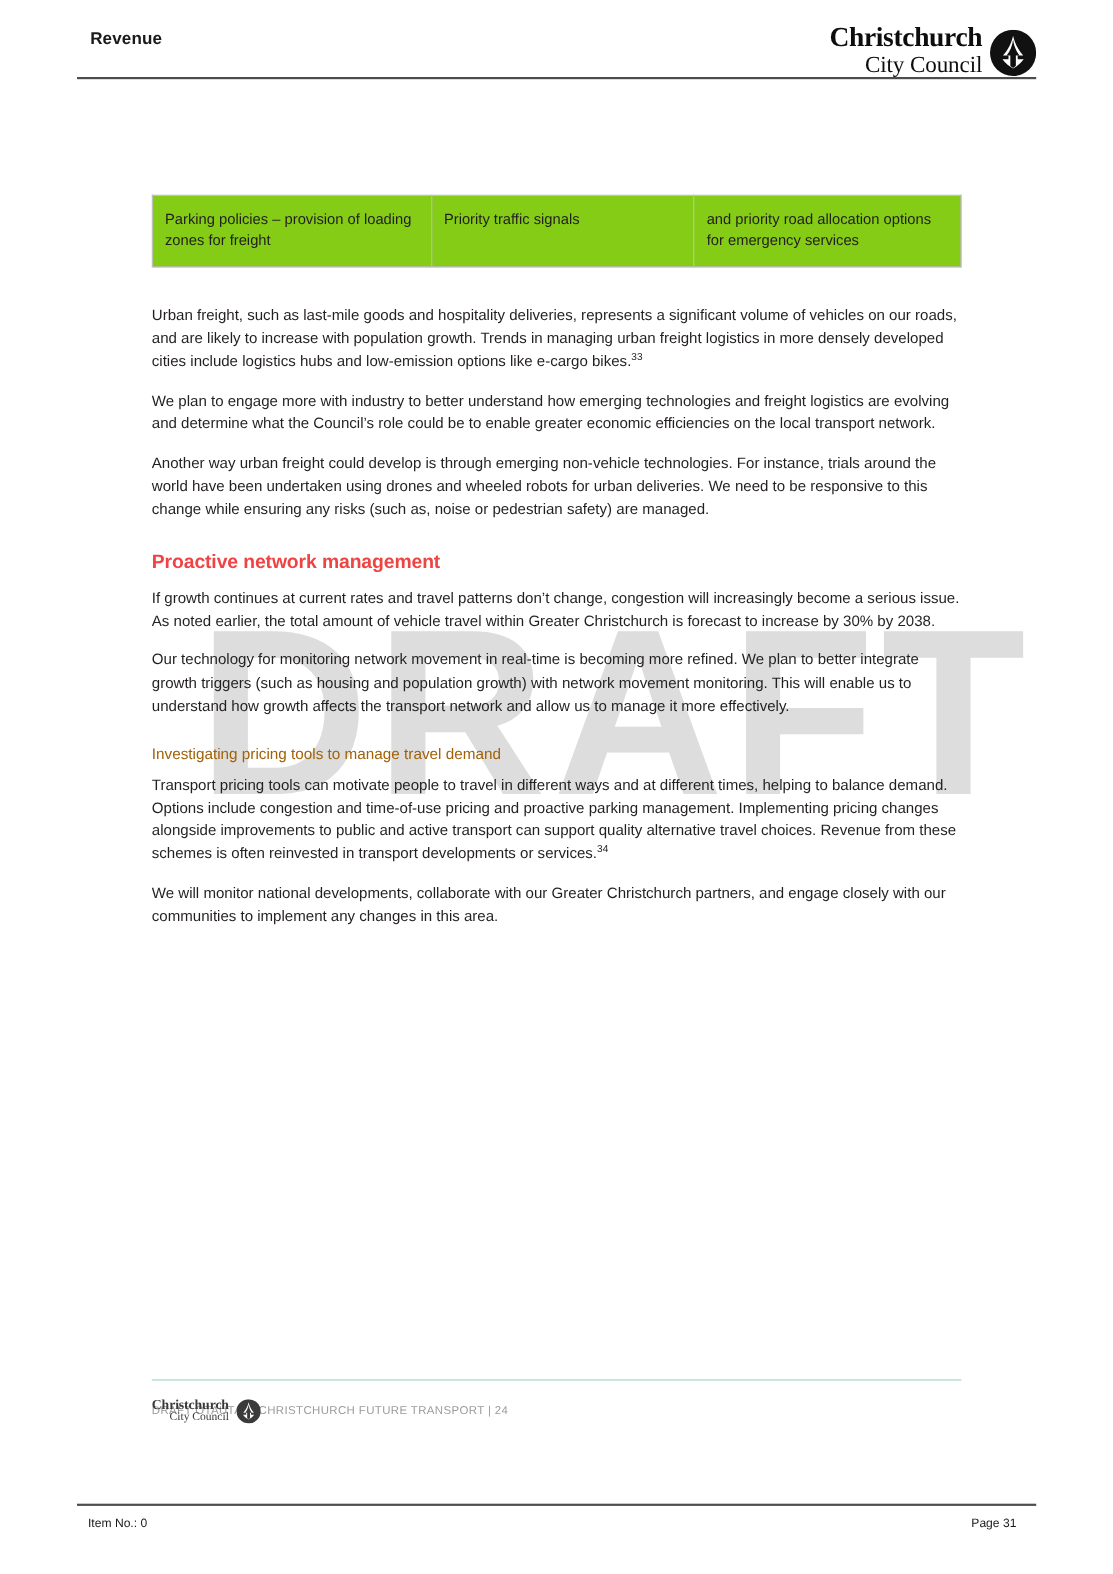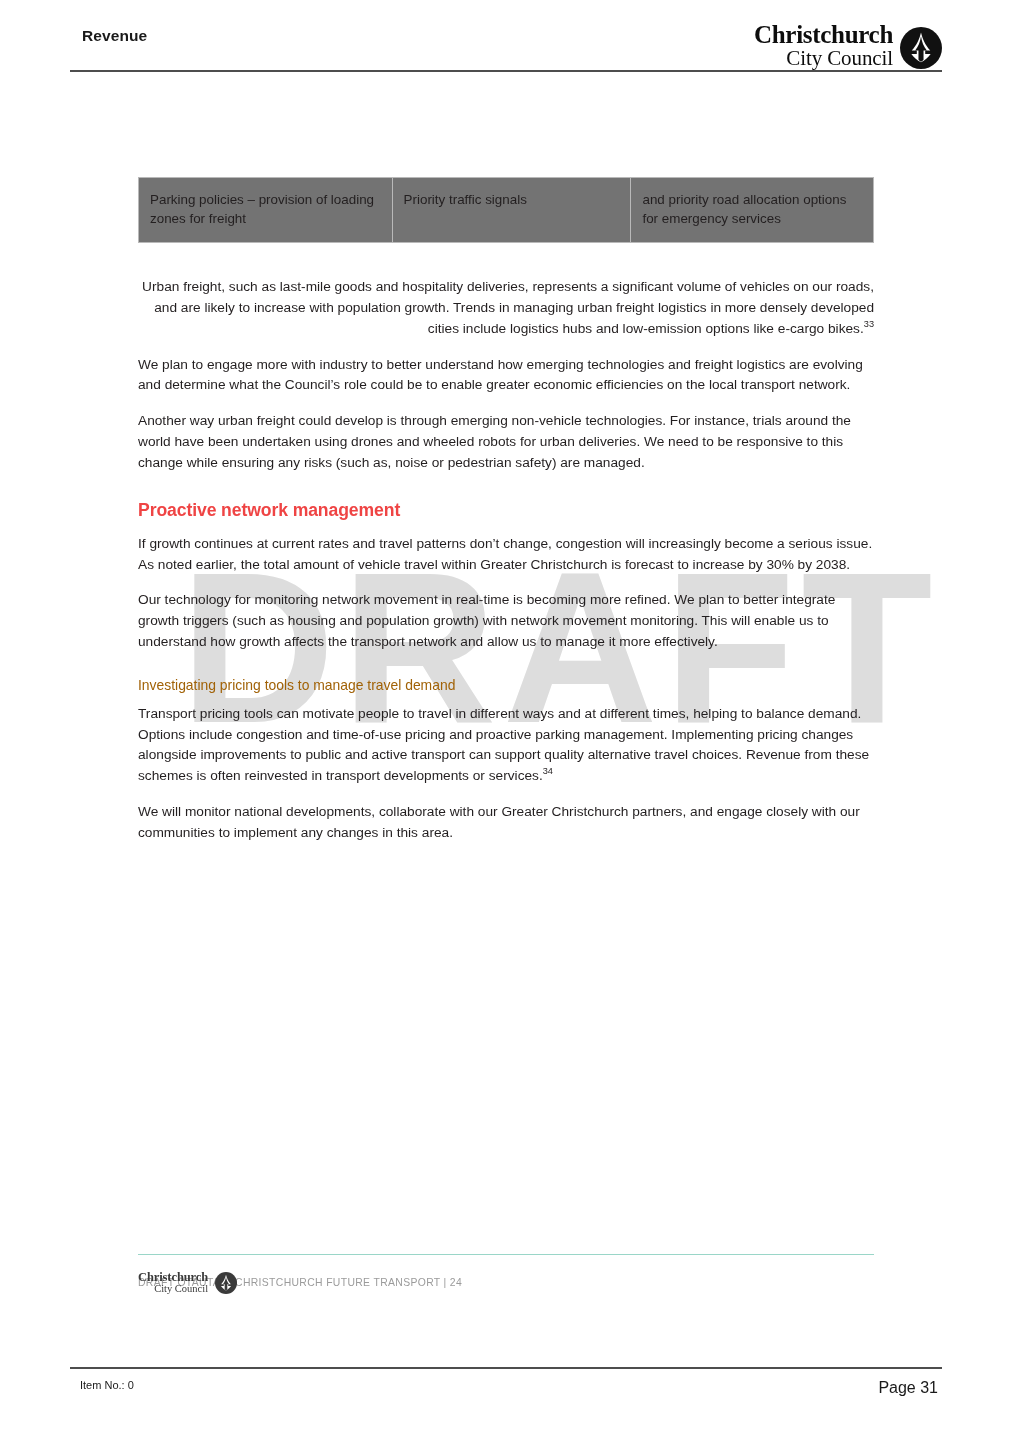--- a/index.html
+++ b/index.html
@@ -87,22 +87,22 @@
     background: #4d4d4d;
   }
   .agenda-footer-left {
     position: absolute;
     left: 10px; top: 12px;
     font-size: 11px;
     color: #1a1a1a;
   }
   .agenda-footer-right {
     position: absolute;
-    right: 4px; top: 12px;
-    font-size: 16px;
+    right: 18px; top: 12px;
+    font-size: 11px;
     color: #1a1a1a;
   }
 
   
   .doc-page {
     position: absolute;
     left: 70px; top: 100px;
     width: 872px;
     height: 1240px;
     background: #ffffff;
@@ -139,35 +139,35 @@
     margin-top: 77px;
     table-layout: fixed;
   }
   table.cont-table td {
     vertical-align: top;
     padding: 12px 11px 14px 11px;
     font-size: 13.4px;
     line-height: 1.42;
     color: #231f20;
     border: 1px solid #b9b9b9;
-    background: #737373;
+    background: #84cc16;
   }
   table.cont-table td.c1 { width: 34.5%; }
   table.cont-table td.c2 { width: 32.5%; }
   table.cont-table td.c3 { width: 33%; }
 
   
   p.body {
     font-size: 13.7px;
     line-height: 1.52;
     margin: 0 0 15px 0;
     color: #231f20;
     text-align: left;
   }
-  p.body.first { margin-top: 34px; text-align: right; }
+  p.body.first { margin-top: 34px; }
   sup.fn {
     font-size: 9.2px;
     vertical-align: super;
     line-height: 0;
   }
 
   h2.teal-head {
     font-size: 17.6px;
     font-weight: bold;
     color: #ef4444;

